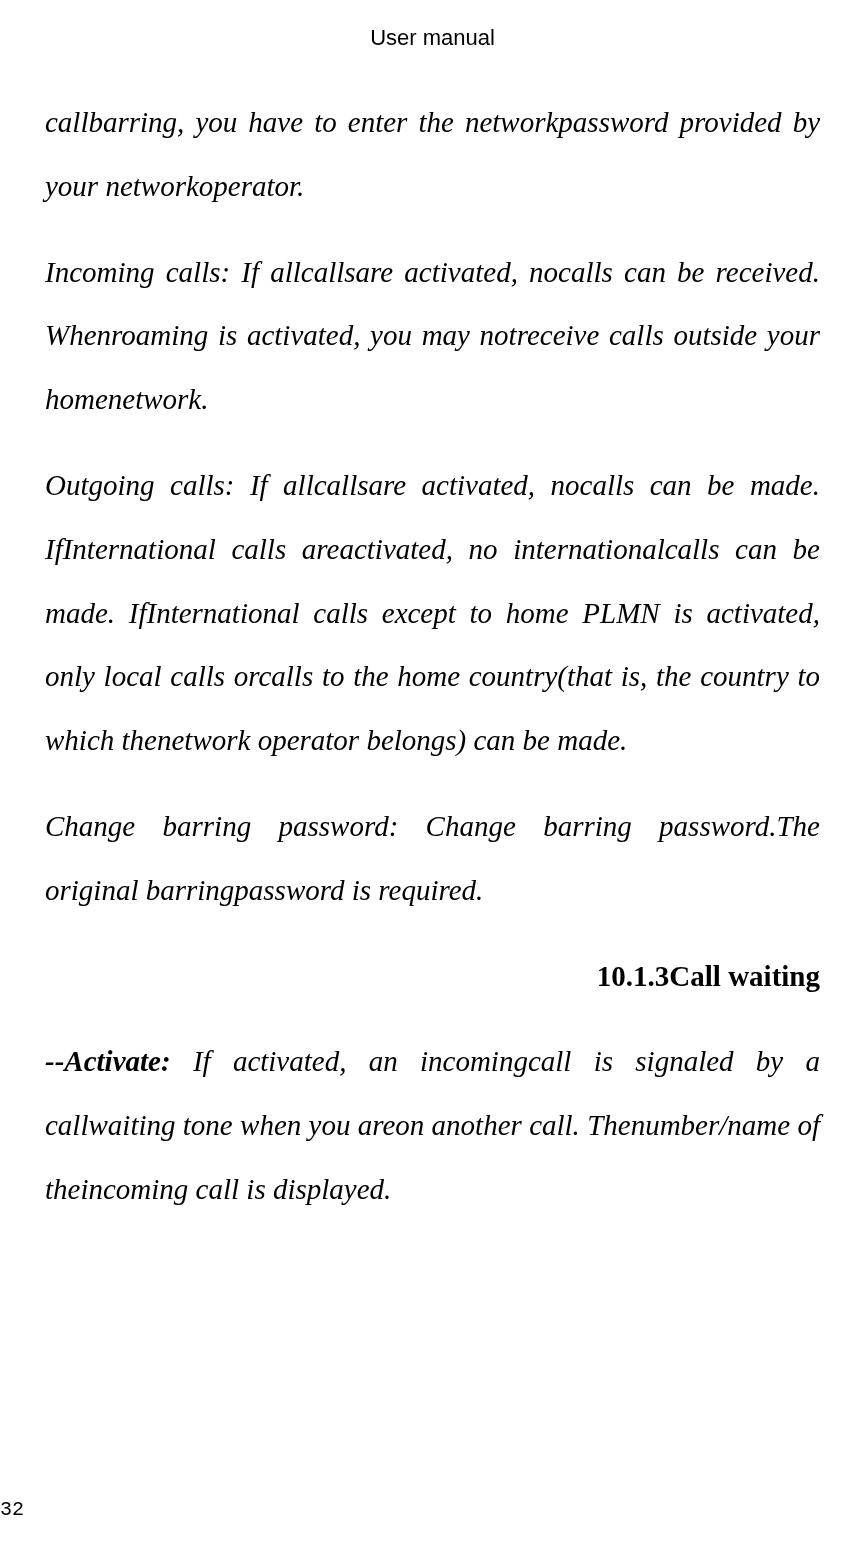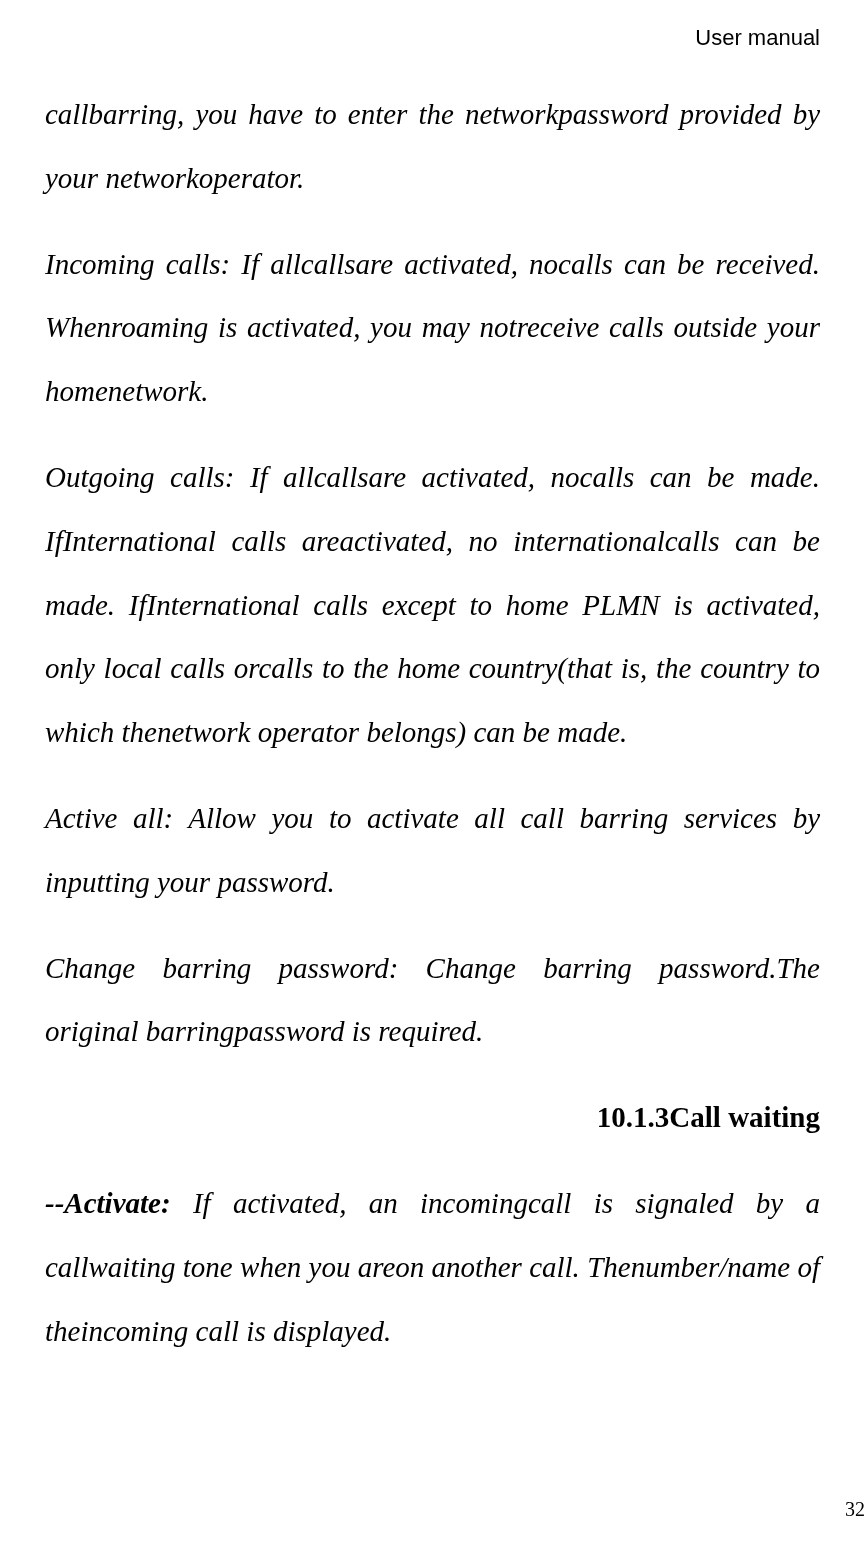--- a/index.html
+++ b/index.html
@@ -11,24 +11,24 @@
       width: 865px;
       height: 1556px;
       background: white;
       font-family: "Times New Roman", Times, serif;
       position: relative;
     }
     .page {
       padding: 25px 45px 0 45px;
     }
     .header {
-      text-align: right;
+      text-align: center;
       font-family: Arial, Helvetica, sans-serif;
       font-size: 22px;
-      margin-bottom: 32px;
+      margin-bottom: 40px;
     }
     .para {
       font-size: 29px;
       line-height: 2.2;
       text-align: justify;
       text-justify: inter-word;
       margin-bottom: 22px;
       font-style: italic;
     }
     .heading {
@@ -39,38 +39,37 @@
       text-align: right;
     }
     .bold {
       font-weight: bold;
     }
     .page-number {
       position: absolute;
       bottom: 35px;
       left: 0;
       right: 0;
-      text-align: right;
-      font-family: Liberation Serif, serif;
+      text-align: left;
+      font-family: Liberation Mono, monospace;
       font-size: 20px;
     }
   </style>
 </head>
 <body>
 
 <div class="page">
   <div class="header">User manual</div>
 
   <p class="para">callbarring, you have to enter the networkpassword provided by your networkoperator.</p>
 
   <p class="para">Incoming calls: If allcallsare activated, nocalls can be received. Whenroaming is activated, you may notreceive calls outside your homenetwork.</p>
 
   <p class="para">Outgoing calls: If allcallsare activated, nocalls can be made. IfInternational calls areactivated, no internationalcalls can be made. IfInternational calls except to home PLMN is activated, only local calls orcalls to the home country(that is, the country to which thenetwork operator belongs) can be made.</p>
 
-  <p class="para">Active all: Allow you to activate all call barring services by inputting your password.</p>
 
 
   <p class="para">Change barring password: Change barring password.The original barringpassword is required.</p>
 
   <p class="heading">10.1.3Call waiting</p>
 
   <p class="para"><span class="bold">--Activate: </span><span>If activated, an incomingcall is signaled by a callwaiting tone when you areon another call. Thenumber/name of theincoming call is displayed.</span></p>
 </div>
 
 <div class="page-number">32</div>

